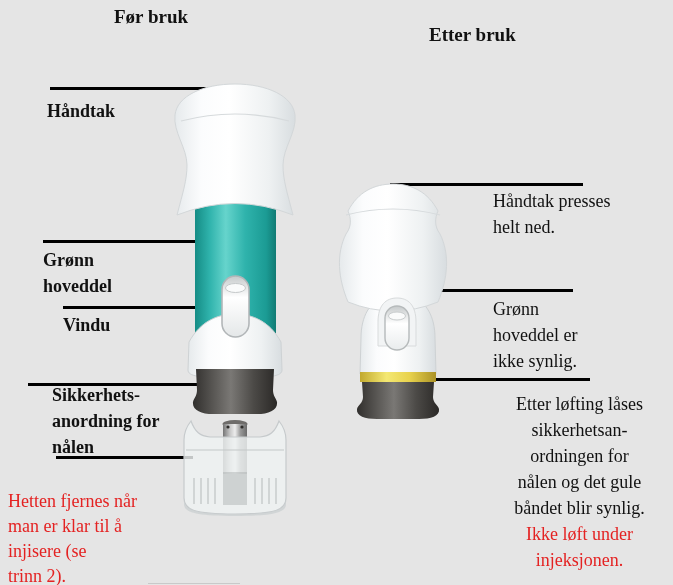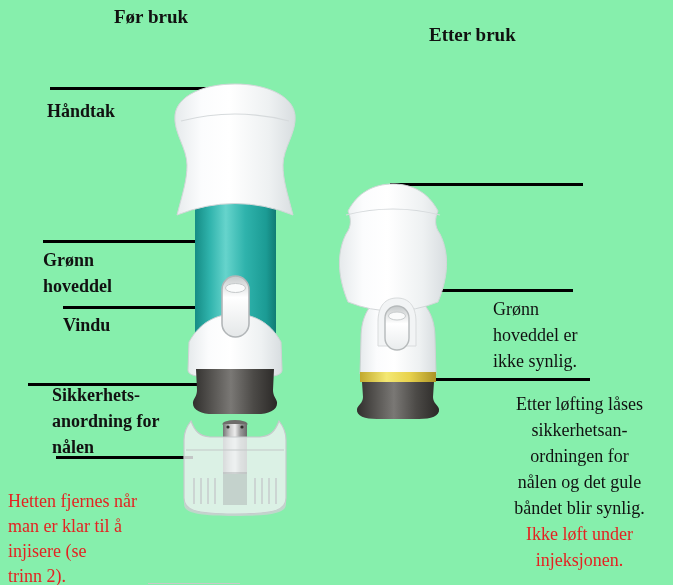--- a/index.html
+++ b/index.html
@@ -1,16 +1,16 @@
 <!DOCTYPE html>
 <html><head>
 <meta charset="utf-8">
 <style>
   html,body{margin:0;padding:0;background:#fff;}
-  .page{position:relative;width:673px;height:585px;background:#86efac;overflow:hidden;
+  .page{position:relative;width:673px;height:585px;background:#e5e5e5;overflow:hidden;
         font-family:"Liberation Serif","DejaVu Serif",serif;color:#111;}
   .hdr{position:absolute;font-weight:bold;font-size:19px;white-space:nowrap;}
   .lbl{position:absolute;font-weight:bold;font-size:18px;line-height:26px;white-space:pre-line;}
   .txt{position:absolute;font-size:18px;line-height:26px;white-space:pre-line;}
   .red{color:#e42222;}
   .b{font-weight:normal;}
   .leader{position:absolute;height:2.5px;background:#000;}
   .faintline{position:absolute;height:1px;background:#c9c9c9;}
   svg{position:absolute;display:block;}
 </style>
@@ -37,20 +37,22 @@
 hoveddel</div>
   <div class="lbl" style="left:63px;top:312px;">Vindu</div>
   <div class="lbl" style="left:52px;top:382px;">Sikkerhets-
 anordning for
 nålen</div>
   <div class="txt red" style="left:8px;top:489px;line-height:25px;">Hetten fjernes når
 man er klar til å
 injisere (se
 trinn 2).</div>
 
+  <div class="txt" style="left:493px;top:188px;">Håndtak presses
+helt ned.</div>
   <div class="txt" style="left:493px;top:296px;">Grønn
 hoveddel er
 ikke synlig.</div>
   <div class="txt" style="left:492px;top:391px;width:175px;text-align:center;"><span>Etter løfting låses
 sikkerhetsan-
 ordningen for
 nålen og det gule
 båndet blir synlig.
 </span><span class="red b">Ikke</span><span class="red"> løft under
 injeksjonen.</span></div>

